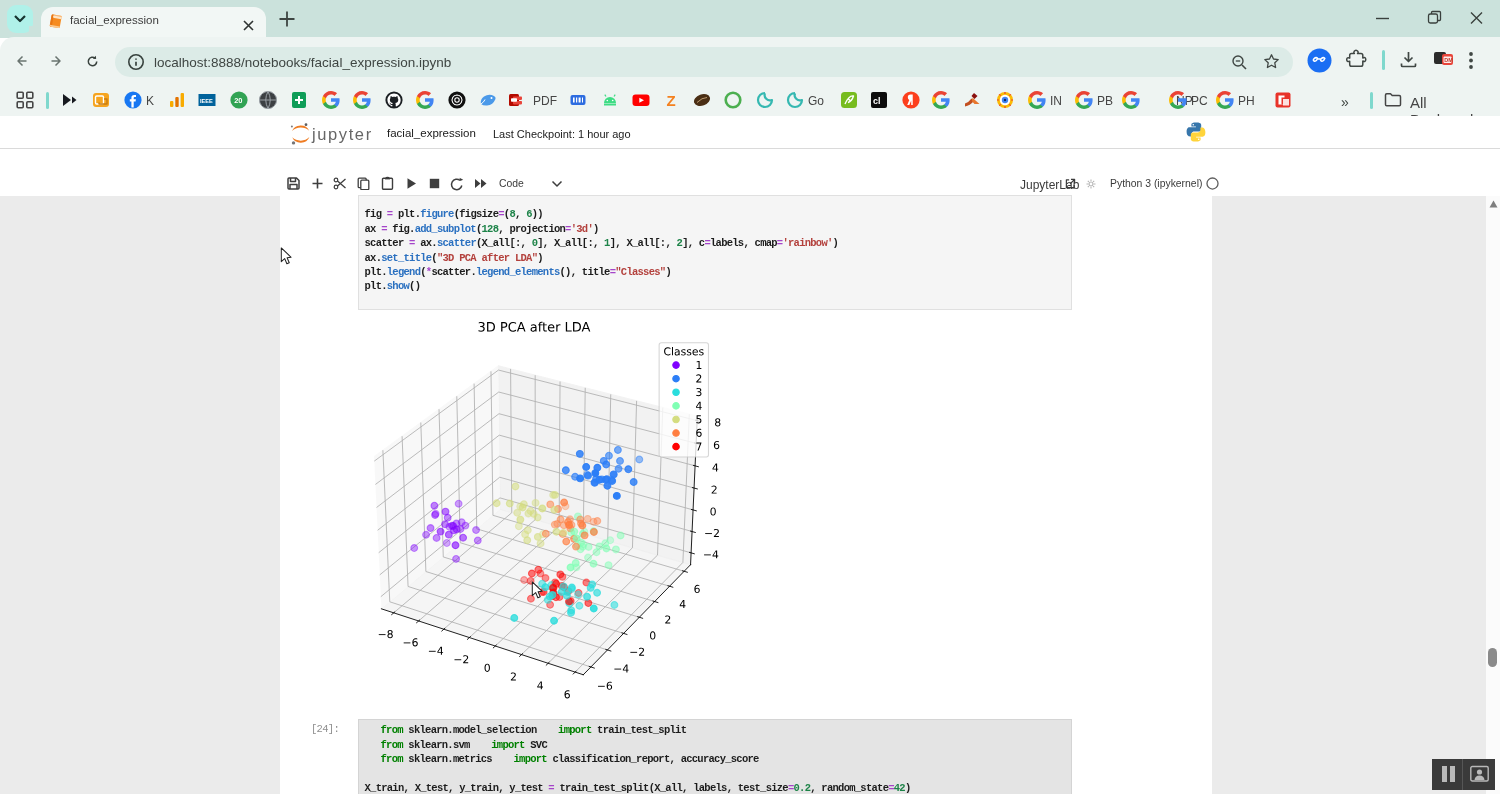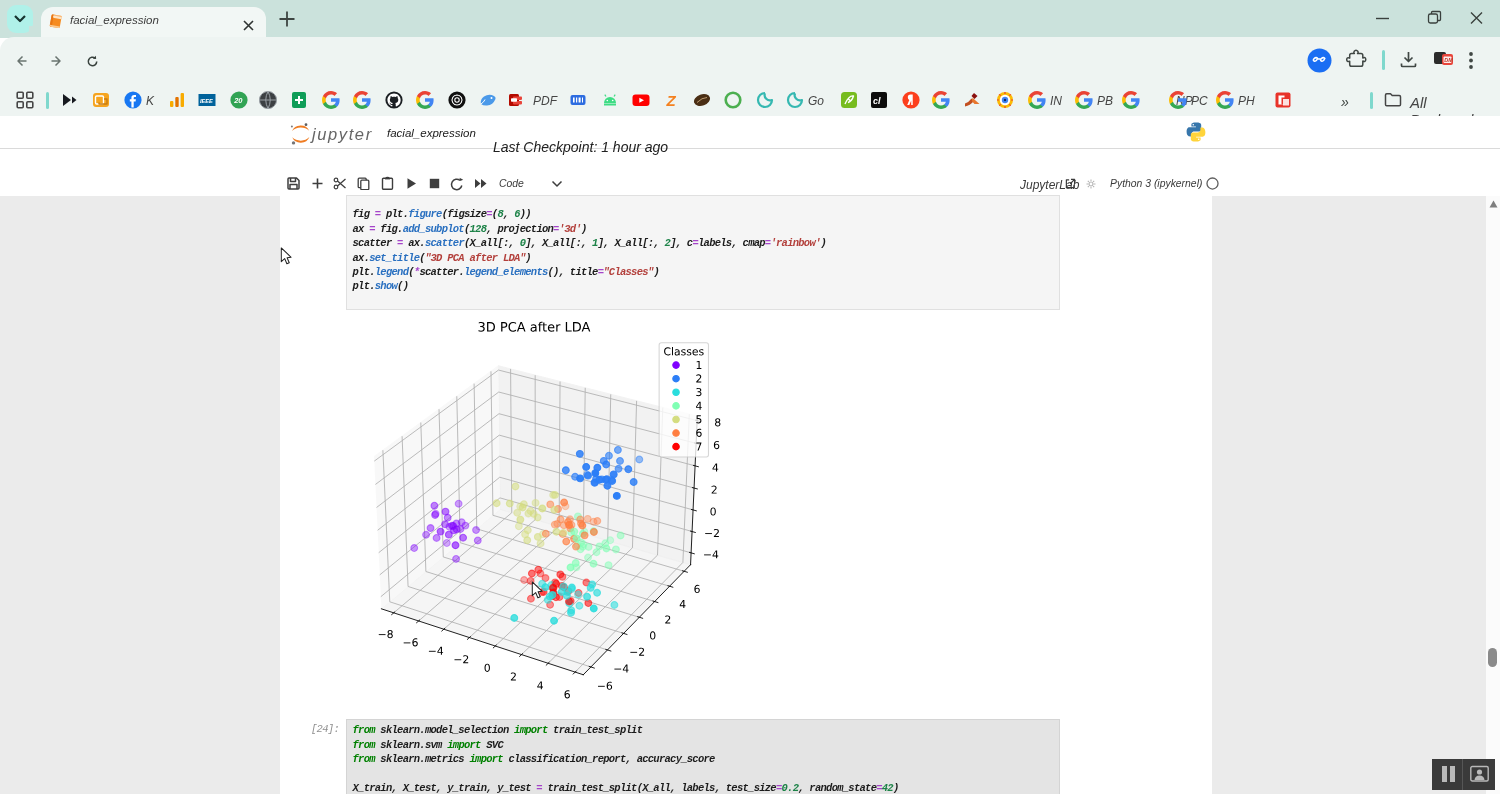--- a/index.html
+++ b/index.html
@@ -1,17 +1,17 @@
 <!DOCTYPE html>
 <html><head>
 <meta charset="utf-8">
 <style>
 * { margin:0; padding:0; box-sizing:border-box; }
 html,body { width:1500px; height:794px; overflow:hidden; font-family:"Liberation Sans",sans-serif; background:#fff; }
-#page { position:relative; width:1500px; height:794px;font-style:italic; }
+#page { position:relative; width:1500px; height:794px; }
 .abs { position:absolute; }
 
 
 #tabstrip { position:absolute; left:0; top:0; width:1500px; height:38px; background:#cbe2dc; }
 #chevbtn { position:absolute; left:7px; top:5px; width:26px; height:28px; border-radius:9px; background:#b0f1e9; }
 #chevbtn svg { position:absolute; left:6px; top:8px; }
 #tab { position:absolute; left:41px; top:7px; width:225px; height:31px; background:#f2f7f5; border-radius:12px 12px 0 0; }
 #tab .curve { position:absolute; bottom:0; width:12px; height:12px; background:#cbe2dc; }
 #tab .curve.l { left:-12px; border-bottom-right-radius:12px; }
 #tab .curve.r { right:-12px; border-bottom-left-radius:12px; }
@@ -27,23 +27,23 @@
 
 
 #jheader { position:absolute; left:0; top:116px; width:1500px; height:33px; background:#fff; border-bottom:1px solid #dadada; }
 #jmenu { position:absolute; left:0; top:150px; width:1500px; height:21px; background:#fff; border-bottom:1px solid #dadada; }
 #jmenu span { position:absolute; top:5px; font-size:9.5px; letter-spacing:-0.3px; color:#3b3b3b; }
 #jtool { position:absolute; left:0; top:172px; width:1500px; height:41px; background:#fff; border-bottom:1px solid #d5d5d5; }
 #jbody { position:absolute; left:0; top:196px; width:1486px; height:598px; background:#ebebeb; }
 #nbcontainer { position:absolute; left:280px; top:0px; width:932px; height:598px; background:#fff; }
 
 
-.codecell { position:absolute; left:66px; width:714px; background:#f5f5f5; border:1px solid #e0e0e0; }
+.codecell { position:absolute; left:78px; width:714px; background:#f5f5f5; border:1px solid #e0e0e0; }
 .code { font-family:"Liberation Mono",monospace; font-size:10.5px; letter-spacing:-0.73px; line-height:14.42px; font-weight:bold; color:#1c1c1c; white-space:pre; }
-.kw { color:#008000; }
+.kw { color:#008000;margin-left:16px; }
 .op { color:#a544c9; }
 .num { color:#1d8348; }
 .str { color:#b3403c; }
 .fn { color:#2a70c0; }
 .prompt { position:absolute; font-family:"Liberation Mono",monospace; font-size:10.5px; letter-spacing:-0.7px; color:#8f8f8f; }
 
 
 #scrolltrack { position:absolute; left:1486px; top:196px; width:14px; height:598px; background:#fbfbfb; }
 #scrollthumb { position:absolute; left:1488px; top:648px; width:9px; height:19px; border-radius:5px; background:#8a8a8a; }
 
@@ -94,20 +94,35 @@
     <svg class="abs" style="left:15px;top:17px" width="14" height="14" viewBox="0 0 14 14">
         <path d="M7.5 2.5 L3 7 L7.5 11.5 M3 7 L11.5 7" stroke="#6a7470" stroke-width="1.5" fill="none" stroke-linecap="round" stroke-linejoin="round"></path>
       </svg>
     <svg class="abs" style="left:49px;top:17px" width="14" height="14" viewBox="0 0 14 14">
         <path d="M6.5 2.5 L11 7 L6.5 11.5 M11 7 L2.5 7" stroke="#6a7470" stroke-width="1.5" fill="none" stroke-linecap="round" stroke-linejoin="round"></path>
       </svg>
     <svg class="abs" style="left:86px;top:18px" width="13" height="13" viewBox="0 0 20 20">
         <path d="M16.5 10 A6.5 6.5 0 1 1 14.2 5" stroke="#39423e" stroke-width="2.4" fill="none" stroke-linecap="round"></path>
         <path d="M15.2 1 L15.6 6.2 L10.5 5.7 Z" fill="#39423e"></path>
       </svg>
+    <div id="omni">
+      <svg class="abs" style="left:12px;top:6px" width="18" height="18" viewBox="0 0 17 17">
+          <circle cx="8.5" cy="8.5" r="6.8" fill="none" stroke="#37413d" stroke-width="1.5"></circle>
+          <path d="M8.5 5.2 L8.5 6.4 M8.5 8.2 L8.5 12" stroke="#37413d" stroke-width="1.6" stroke-linecap="round"></path>
+        </svg>
+      <span id="urltext">localhost:8888/notebooks/facial_expression.ipynb</span>
+      <svg class="abs" style="left:1116px;top:7px" width="16" height="16" viewBox="0 0 16 16">
+          <circle cx="7" cy="7" r="5" fill="none" stroke="#3f4643" stroke-width="1.4"></circle>
+          <path d="M11 11 L15 15" stroke="#3f4643" stroke-width="1.6" stroke-linecap="round"></path>
+          <path d="M4.8 7 L9.2 7" stroke="#3f4643" stroke-width="1.3"></path>
+        </svg>
+      <svg class="abs" style="left:1148px;top:6px" width="17" height="17" viewBox="0 0 17 17">
+          <path d="M8.5 1.8 L10.5 6 L15.2 6.6 L11.8 9.8 L12.6 14.5 L8.5 12.2 L4.4 14.5 L5.2 9.8 L1.8 6.6 L6.5 6 Z" fill="none" stroke="#3f4643" stroke-width="1.3" stroke-linejoin="round"></path>
+        </svg>
+    </div>
     <svg class="abs" style="left:1307px;top:11px" width="25" height="25" viewBox="0 0 25 25">
         <circle cx="12.5" cy="12.5" r="12" fill="#1b6ef3"></circle>
         <path d="M7.2 10.5 q2 -1.8 3.4 0 q-1.4 3.4 -3.4 2.6 q-1.6 -1 0 -2.6 M14.4 10.5 q2 -1.8 3.4 0 q-1.4 3.4 -3.4 2.6 q-1.6 -1 0 -2.6 M10.5 11 L14.5 11" stroke="#fff" stroke-width="1.6" fill="none"></path>
       </svg>
     <svg class="abs" style="left:1345px;top:11px" width="22" height="22" viewBox="0 0 22 22">
         <path d="M9 3.5 q2 -2.6 4 0 q0.6 1.2 -0.5 2 L16 5.5 q1.8 0 1.8 1.8 L17.8 10 q2.8 -1.4 3 1.5 q-0.2 2.9 -3 1.5 L17.8 16.5 q0 1.8 -1.8 1.8 L6.5 18.3 q-1.8 0 -1.8 -1.8 L4.7 13.2 q-2.8 1.2 -3 -1.6 q0.2 -2.6 3 -1.5 L4.7 7.3 q0 -1.8 1.8 -1.8 L9.4 5.5 q-1 -0.9 -0.4 -2" fill="none" stroke="#404744" stroke-width="1.5"></path>
       </svg>
     <div class="abs" style="left:1382px;top:13px;width:2.5px;height:20px;background:#7fd8cd;border-radius:2px"></div>
     <svg class="abs" style="left:1398px;top:12px" width="21" height="21" viewBox="0 0 21 21">
         <path d="M10.5 3 L10.5 12 M6.5 8.5 L10.5 12.5 L14.5 8.5" stroke="#404744" stroke-width="1.7" fill="none" stroke-linejoin="round"></path>
@@ -314,21 +329,21 @@
   <div id="jheader">
     <svg class="abs" style="left:290px;top:7px" width="21" height="22" viewBox="0 0 21 22">
       <path d="M2 8.1 A 9.2 8.6 0 0 1 19.2 7.8 A 12 11.5 0 0 0 2 8.1 Z" fill="#ef7c22"></path>
       <path d="M2.2 14.3 A 9.2 8.6 0 0 0 19.4 14.0 A 12 11.5 0 0 1 2.2 14.3 Z" fill="#ef7c22"></path>
       <circle cx="1.9" cy="3.6" r="1.0" fill="#7b7b7d"></circle>
       <circle cx="16" cy="1.7" r="1.4" fill="#5e5e60"></circle>
       <circle cx="3.5" cy="19.9" r="1.7" fill="#767678"></circle>
     </svg>
     <span class="abs" style="left:312px;top:9px;font-size:16.5px;color:#666;letter-spacing:1.6px">jupyter</span>
     <span class="abs" style="left:387px;top:11px;font-size:11.5px;color:#202020">facial_expression</span>
-    <span class="abs" style="left:493px;top:23px;font-size:14px;color:#212121">Last Checkpoint: 1 hour ago</span>
+    <span class="abs" style="left:493px;top:12px;font-size:11px;color:#212121">Last Checkpoint: 1 hour ago</span>
     <svg class="abs" style="left:1185px;top:5px" width="22" height="22" viewBox="0 0 22 22">
       <path d="M10.8 1.5 c-4.7 0 -4.4 2 -4.4 2 l0 2.1 4.5 0 0 0.7 -6.3 0 s-3 -0.4 -3 4.4 3.4 4.7 3.4 4.7 l1.6 0 0 -2.2 s-0.1 -2.6 2.6 -2.6 l4.5 0 s2.5 0 2.5 -2.4 l0 -4.1 s0.4 -2.6 -4.4 -2.6 z m-2.5 1.4 a0.8 0.8 0 1 1 0 1.6 a0.8 0.8 0 0 1 0 -1.6 z" fill="#3776ab"></path>
       <path d="M11.2 20.5 c4.7 0 4.4 -2 4.4 -2 l0 -2.1 -4.5 0 0 -0.7 6.3 0 s3 0.4 3 -4.4 -3.4 -4.7 -3.4 -4.7 l-1.6 0 0 2.2 s0.1 2.6 -2.6 2.6 l-4.5 0 s-2.5 0 -2.5 2.4 l0 4.1 s-0.4 2.6 4.4 2.6 z m2.5 -1.4 a0.8 0.8 0 1 1 0 -1.6 a0.8 0.8 0 0 1 0 1.6 z" fill="#ffd43b"></path>
     </svg>
   </div>
 
 
   <div id="jtool">
     <svg class="abs" style="left:287px;top:5px" width="13" height="13" viewBox="0 0 13 13">
         <path d="M1 2 Q1 1 2 1 L9.5 1 L12 3.5 L12 11 Q12 12 11 12 L2 12 Q1 12 1 11 Z M3.5 1 L3.5 4.5 L8.5 4.5 L8.5 1 M3 12 L3 7.5 L10 7.5 L10 12" fill="none" stroke="#3e3e3e" stroke-width="1.5"></path>

